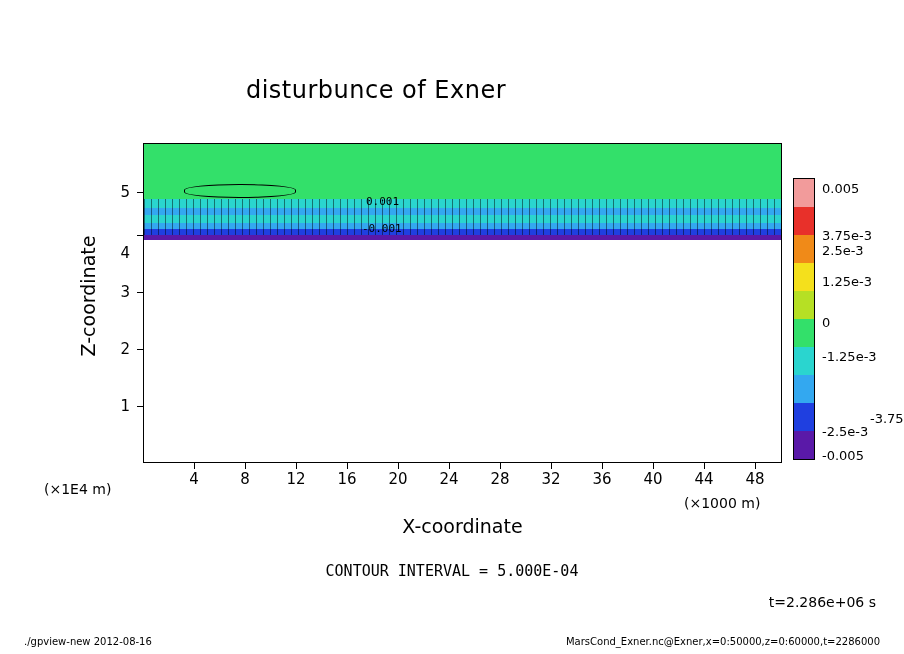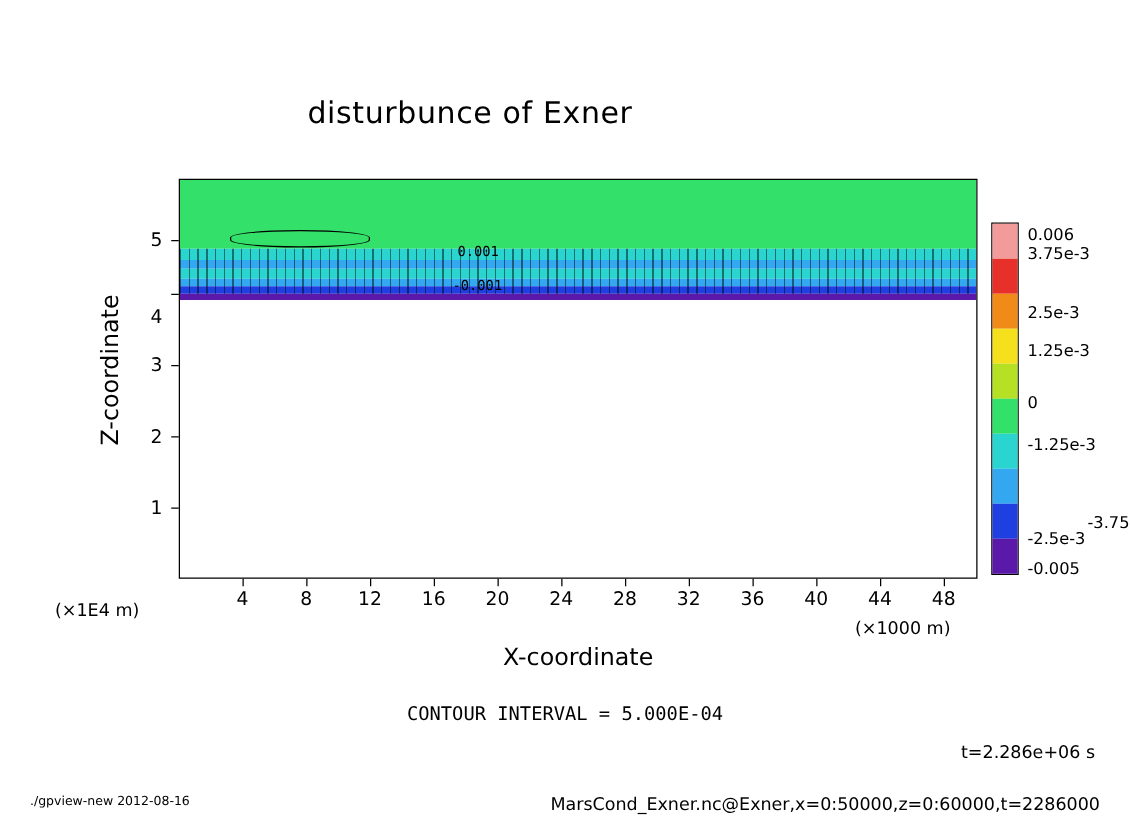--- a/index.html
+++ b/index.html
@@ -121,21 +121,21 @@
   }
   #time-stamp {
     left: 0; top: 594px; width: 876px;
     text-align: right; font-size: 14px;
   }
   #footer-left {
     left: 24px; top: 636px; font-size: 10px;
   }
   #footer-right {
     left: 0; top: 636px; width: 880px;
-    text-align: right; font-size: 14px;
+    text-align: right; font-size: 10px;
   }
 </style>
 </head>
 <body>
 
 <div class="abs" id="title">disturbunce of Exner</div>
 
 <div class="abs" id="plot-frame">
   <div class="abs" id="field-green"></div>
   <div class="abs" id="field-strip">
@@ -202,22 +202,22 @@
   <div class="cb-cell" style="height:28px;background:#f08a18;"></div>
   <div class="cb-cell" style="height:28px;background:#f4e01c;"></div>
   <div class="cb-cell" style="height:28px;background:#b6e024;"></div>
   <div class="cb-cell" style="height:28px;background:#33e06a;"></div>
   <div class="cb-cell" style="height:28px;background:#2ad5cf;"></div>
   <div class="cb-cell" style="height:28px;background:#33a8f0;"></div>
   <div class="cb-cell" style="height:28px;background:#1f3fe0;"></div>
   <div class="cb-cell" style="height:28px;background:#5a19a8;"></div>
 </div>
 
-<div class="cb-tick-label" style="top:181px;">0.006</div>
-<div class="cb-tick-label" style="top:196px;">3.75e-3</div>
+<div class="cb-tick-label" style="top:181px;">0.005</div>
+<div class="cb-tick-label" style="top:228px;">3.75e-3</div>
 <div class="cb-tick-label" style="top:243px;">2.5e-3</div>
 <div class="cb-tick-label" style="top:274px;">1.25e-3</div>
 <div class="cb-tick-label" style="top:315px;">0</div>
 <div class="cb-tick-label" style="top:349px;">-1.25e-3</div>
 <div class="cb-tick-label" style="top:376px;margin-top:48px;">-2.5e-3</div>
 <div class="cb-tick-label" style="top:411px;margin-left:48px;">-3.75e-3</div>
 <div class="cb-tick-label" style="top:448px;">-0.005</div>
 
 <div class="abs" id="contour-interval">CONTOUR INTERVAL = 5.000E-04</div>
 <div class="abs" id="time-stamp">t=2.286e+06 s</div>

